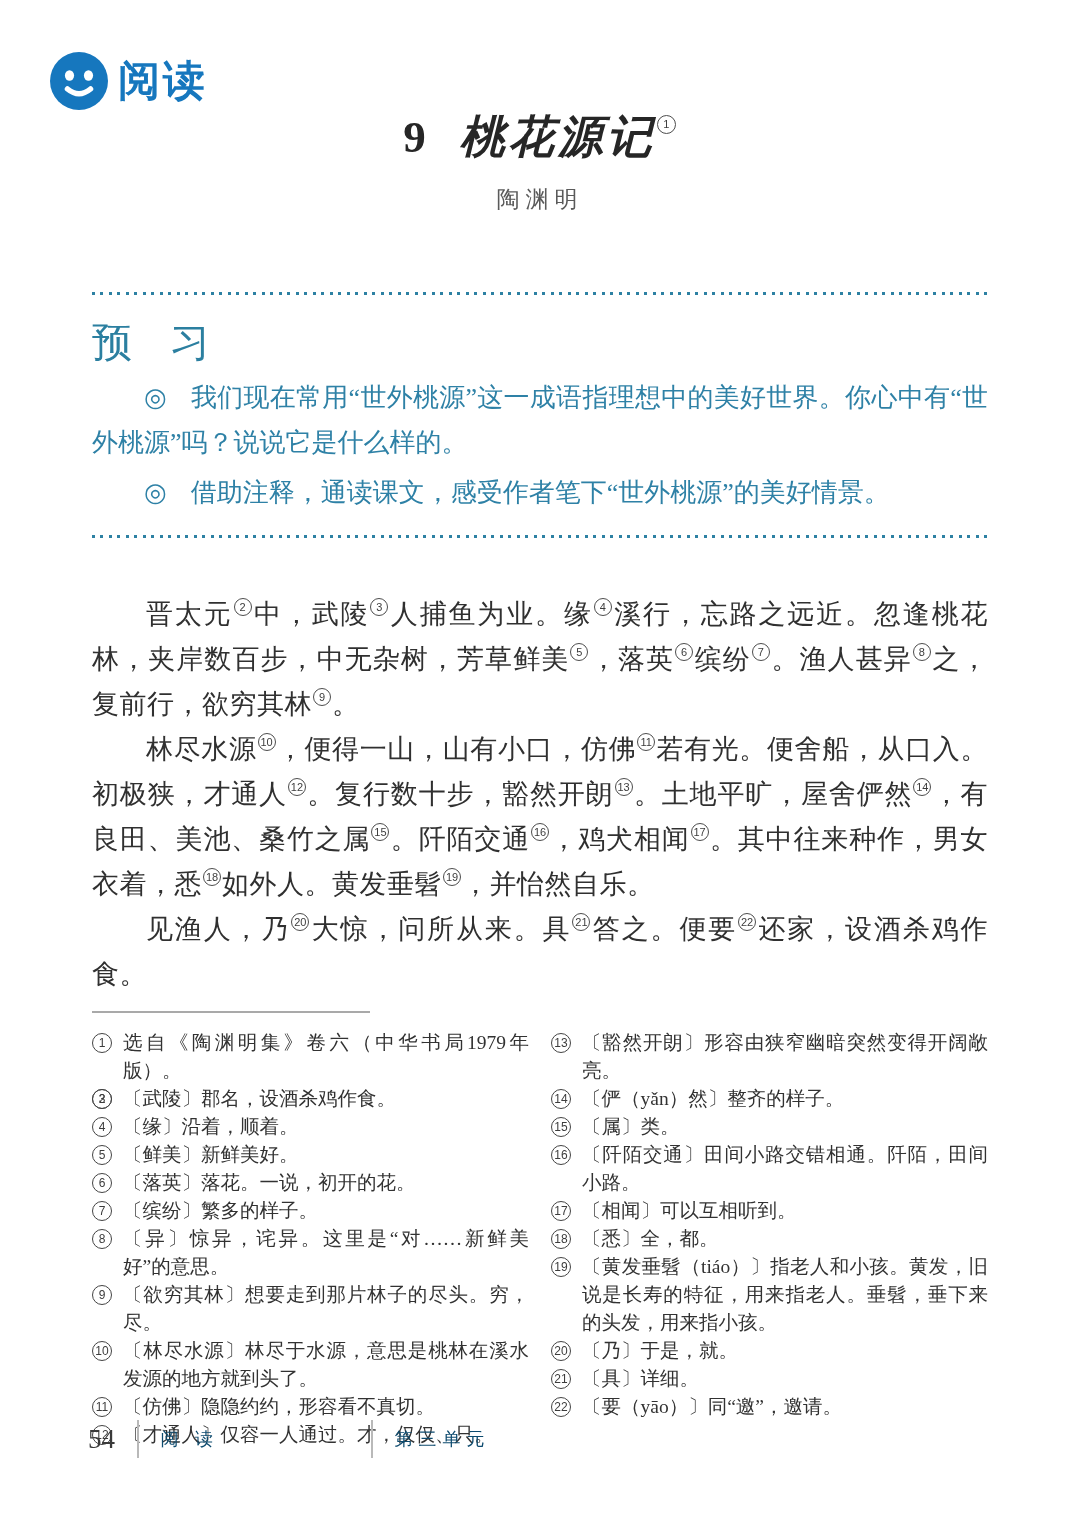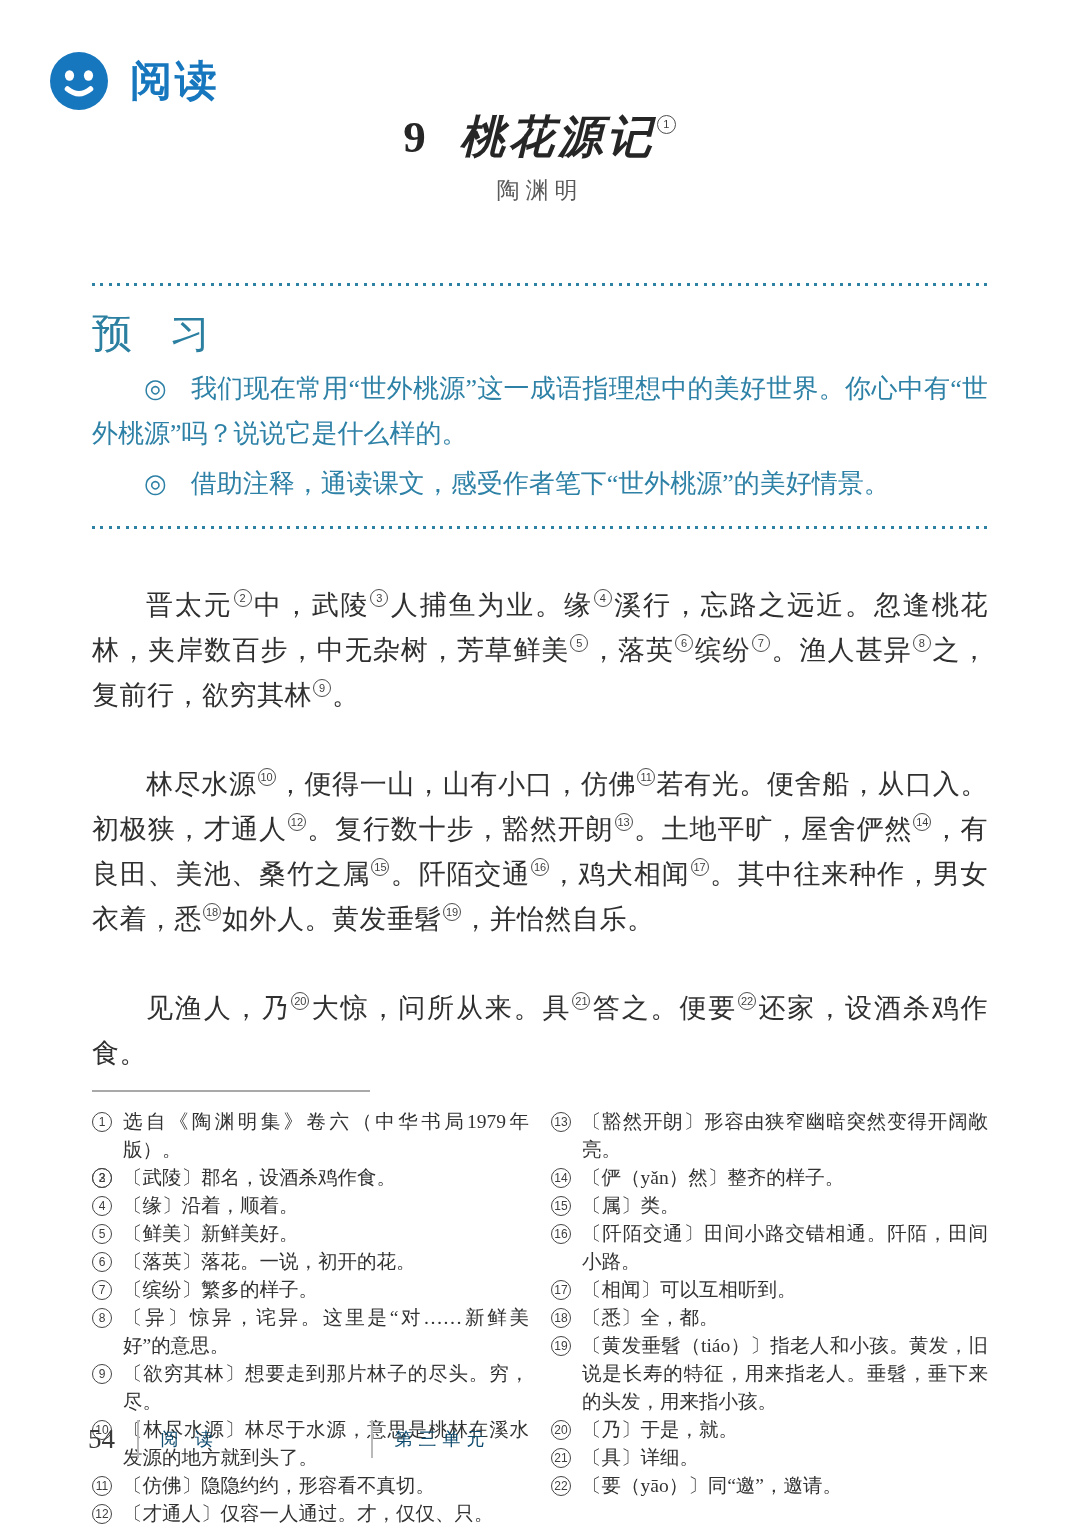--- a/index.html
+++ b/index.html
@@ -13,21 +13,21 @@
     overflow: hidden;
     font-family: "Liberation Serif", "DejaVu Serif", serif;
     color: #2f2f2f;
   }
   .content { padding: 0 92px; }
 
   
   .header-badge {
     position: absolute;
     left: 48px; top: 50px;
-    display: flex; align-items: center; gap: 20px; justify-content: flex-end;
+    display: flex; align-items: center; gap: 8px; justify-content: flex-end;
   }
   .header-label {
     font-family: "Liberation Sans", "DejaVu Sans", sans-serif;
     font-weight: 700;
     font-size: 42px;
     color: #1677be;
     letter-spacing: 3px;
   }
 
   
@@ -37,21 +37,21 @@
     font-size: 45px;
     font-weight: 700;
     color: #262626;
     line-height: 62px;
     white-space: nowrap;
   }
   .lesson-number { margin-right: 34px; }
   .lesson-title { letter-spacing: 4px; font-style: italic; }
 
   .author-row {
-    margin-top: 7px;
+    margin-top: 16px;
     text-align: center;
     font-size: 23px;
     color: #5a5a5a;
     letter-spacing: 6px;
     line-height: 32px;
   }
 
   
   .dotline {
     height: 3px;
@@ -83,21 +83,20 @@
 
   
   .body-paragraphs { margin-top: 54px; }
   .body-para {
     font-size: 27px;
     line-height: 45px;
     text-indent: 2em;
     text-align: justify;
     color: #303030;
     letter-spacing: 0.5px;
-    margin-top: 44px;
   }
 
   
   .ref {
     display: inline-block;
     width: 18px; height: 18px;
     line-height: 16px;
     border: 1px solid #4d4d4d;
     border-radius: 50%;
     font-size: 11px;

